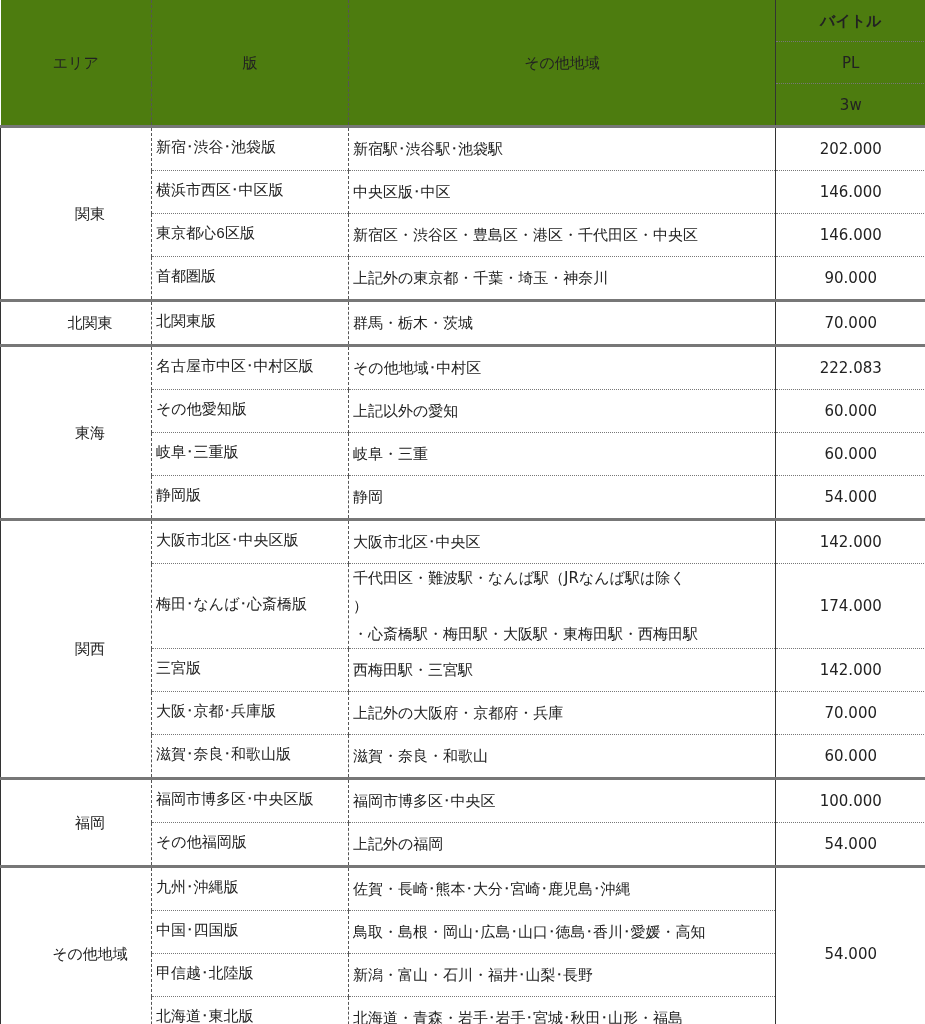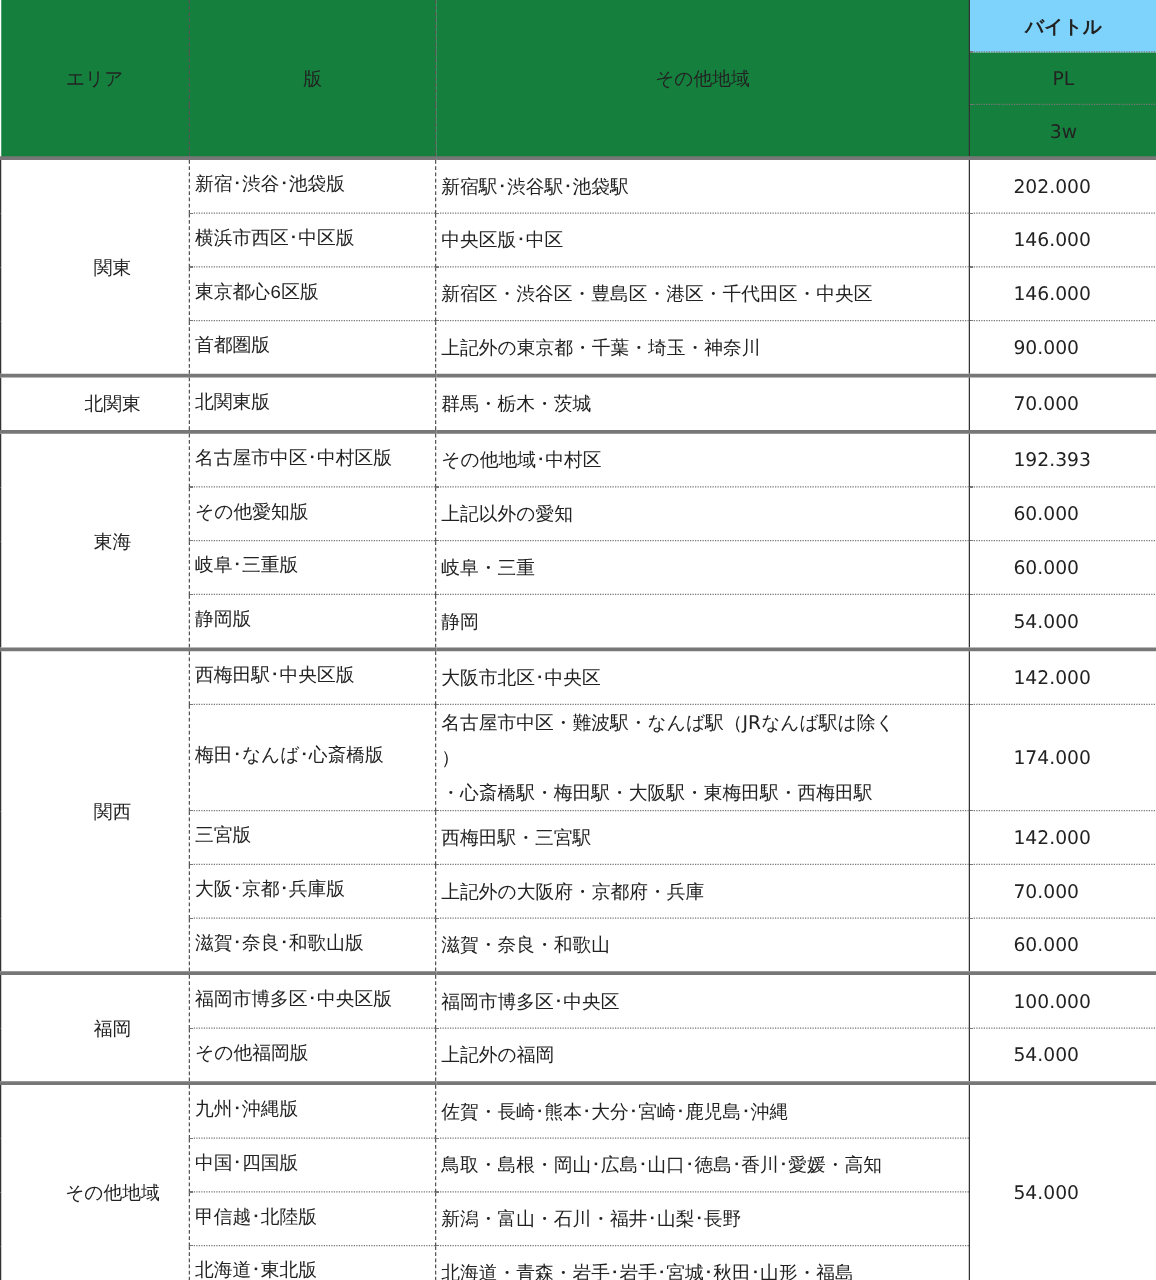--- a/index.html
+++ b/index.html
@@ -3,34 +3,34 @@
 <meta charset="utf-8">
 <style>
   html, body { margin: 0; padding: 0; background: #ffffff; }
   body { width: 925px; height: 1024px; overflow: hidden; font-family: "DejaVu Sans", "Liberation Sans", sans-serif; color: #222; }
   table { border-collapse: collapse; table-layout: fixed; width: 925px; }
   col.c1 { width: 151px; }
   col.c2 { width: 197px; }
   col.c3 { width: 427px; }
   col.c4 { width: 150px; }
   td, th { padding: 0; font-size: 15px; font-weight: normal; line-height: 1.2; }
-  th { background: #15803d; height: 41px; text-align: center; }
-  th.pink { background: #7dd3fc; font-weight: bold; }
+  th { background: #4d7c0f; height: 41px; text-align: center; }
+  th.pink { background: #4d7c0f; font-weight: bold; }
   th.bold { font-weight: normal; }
   .hl { border-left: 1px dashed #555; }
   .vr { border-left: 1px solid #333; }
   .bl { border-left: 1px solid #333; padding-left: 28px; }
   .hb { border-bottom: 1px dotted #777; }
   .gb { border-bottom: 3px solid #777; }
   td.area { text-align: center; vertical-align: middle; }
   td.ed { padding-left: 4px; height: 42px; vertical-align: middle; white-space: nowrap; font-family: Liberation Mono, monospace; }
   td.det { padding-left: 4px; vertical-align: middle; white-space: nowrap; }
   td.det.multi { white-space: normal; line-height: 28px; }
   td.price { text-align: center; vertical-align: middle; padding-left: 0; }
-  .price-val { display: inline-block; min-width: 80px; text-align: left; }
+  .price-val { display: inline-block; min-width: 80px; text-align: center; }
 </style>
 </head>
 <body>
 
 <table>
   <colgroup>
       <col class="c1">
       <col class="c2">
       <col class="c3">
       <col class="c4">
@@ -77,48 +77,48 @@
       <td class="area bl gb">北関東</td>
       <td class="ed hl gb">北関東版</td>
       <td class="det hl gb">群馬・栃木・茨城</td>
       <td class="price vr gb"><span class="price-val">70.000</span></td>
     </tr>
 
     <tr>
       <td rowspan="4" class="area bl gb">東海</td>
       <td class="ed hl hb">名古屋市中区･中村区版</td>
       <td class="det hl hb">その他地域･中村区</td>
-      <td class="price vr hb"><span class="price-val">192.393</span></td>
+      <td class="price vr hb"><span class="price-val">222.083</span></td>
     </tr>
     <tr>
       <td class="ed hl hb">その他愛知版</td>
       <td class="det hl hb">上記以外の愛知</td>
       <td class="price vr hb"><span class="price-val">60.000</span></td>
     </tr>
     <tr>
       <td class="ed hl hb">岐阜･三重版</td>
       <td class="det hl hb">岐阜・三重</td>
       <td class="price vr hb"><span class="price-val">60.000</span></td>
     </tr>
     <tr>
       <td class="ed hl gb">静岡版</td>
       <td class="det hl gb">静岡</td>
       <td class="price vr gb"><span class="price-val">54.000</span></td>
     </tr>
 
     <tr>
       <td rowspan="5" class="area bl gb">関西</td>
-      <td class="ed hl hb">西梅田駅･中央区版</td>
+      <td class="ed hl hb">大阪市北区･中央区版</td>
       <td class="det hl hb">大阪市北区･中央区</td>
       <td class="price vr hb"><span class="price-val">142.000</span></td>
     </tr>
     <tr>
       <td class="ed hl hb" style="height:82px">梅田･なんば･心斎橋版</td>
       <td class="det multi hl hb">
-        <div>名古屋市中区・難波駅・なんば駅（JRなんば駅は除く</div>
+        <div>千代田区・難波駅・なんば駅（JRなんば駅は除く</div>
         <div>）</div>
         <div>・心斎橋駅・梅田駅・大阪駅・東梅田駅・西梅田駅</div>
       </td>
       <td class="price vr hb"><span class="price-val">174.000</span></td>
     </tr>
     <tr>
       <td class="ed hl hb">三宮版</td>
       <td class="det hl hb">西梅田駅・三宮駅</td>
       <td class="price vr hb"><span class="price-val">142.000</span></td>
     </tr>

